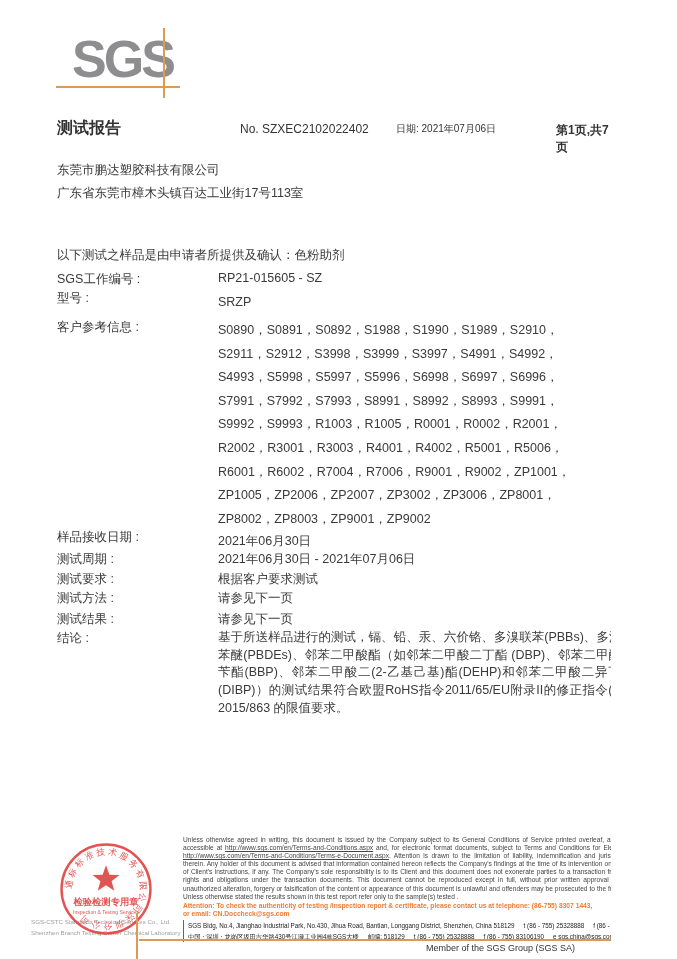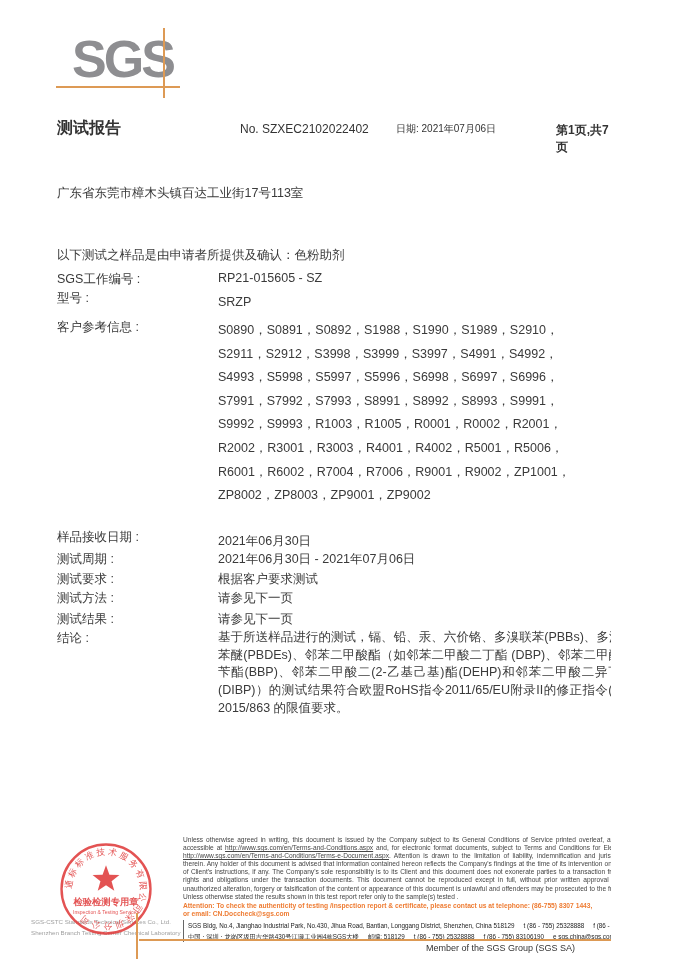--- a/index.html
+++ b/index.html
@@ -51,39 +51,41 @@
 
   <div class="logo">SGS</div>
   <div class="reg-h-top"></div>
   <div class="reg-v-top"></div>
 
   <div class="title">测试报告</div>
   <div class="repno">No. SZXEC2102022402</div>
   <div class="hdate">日期: 2021年07月06日</div>
   <div class="hpage">第1页,共7页</div>
 
+  <div class="company">东莞市鹏达塑胶科技有限公司</div>
   <div class="addr">广东省东莞市樟木头镇百达工业街17号113室</div>
 
   <div class="intro">以下测试之样品是由申请者所提供及确认：色粉助剂</div>
 
   <div class="label" style="top:271px">SGS工作编号 :</div>
   <div class="value" style="top:271px">RP21-015605 - SZ</div>
 
   <div class="label" style="top:290px">型号 :</div>
   <div class="value" style="top:295px">SRZP</div>
 
   <div class="label" style="top:319px">客户参考信息 :</div>
   <div class="client-list">
       <div>S0890，S0891，S0892，S1988，S1990，S1989，S2910，</div>
       <div>S2911，S2912，S3998，S3999，S3997，S4991，S4992，</div>
       <div>S4993，S5998，S5997，S5996，S6998，S6997，S6996，</div>
       <div>S7991，S7992，S7993，S8991，S8992，S8993，S9991，</div>
       <div>S9992，S9993，R1003，R1005，R0001，R0002，R2001，</div>
       <div>R2002，R3001，R3003，R4001，R4002，R5001，R5006，</div>
       <div>R6001，R6002，R7004，R7006，R9001，R9002，ZP1001，</div>
+      <div>ZP1005，ZP2006，ZP2007，ZP3002，ZP3006，ZP8001，</div>
       <div>ZP8002，ZP8003，ZP9001，ZP9002</div>
     </div>
 
   <div class="label" style="top:529px">样品接收日期 :</div>
   <div class="value" style="top:533px">2021年06月30日</div>
 
   <div class="label" style="top:551px">测试周期 :</div>
   <div class="value" style="top:551px">2021年06月30日 - 2021年07月06日</div>
 
   <div class="label" style="top:571px">测试要求 :</div>

